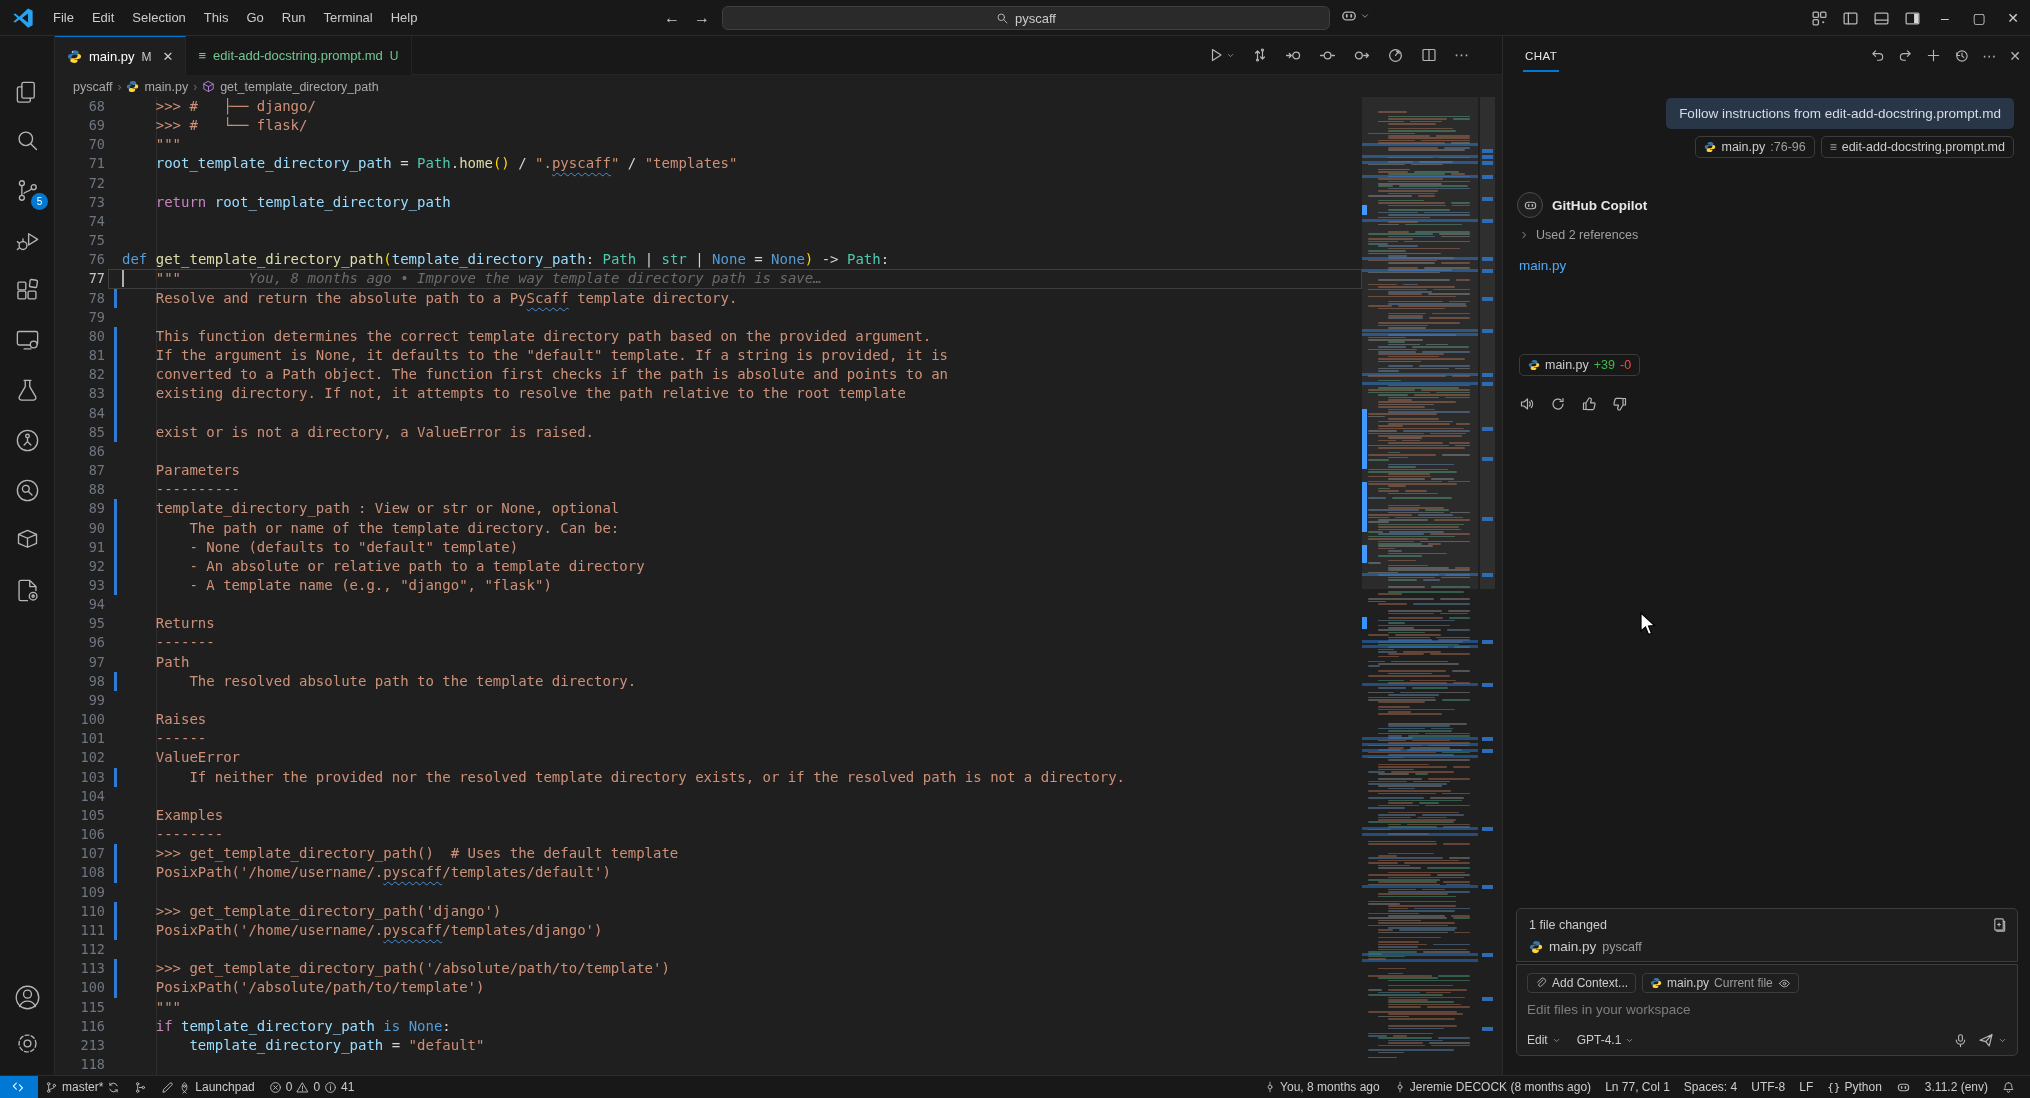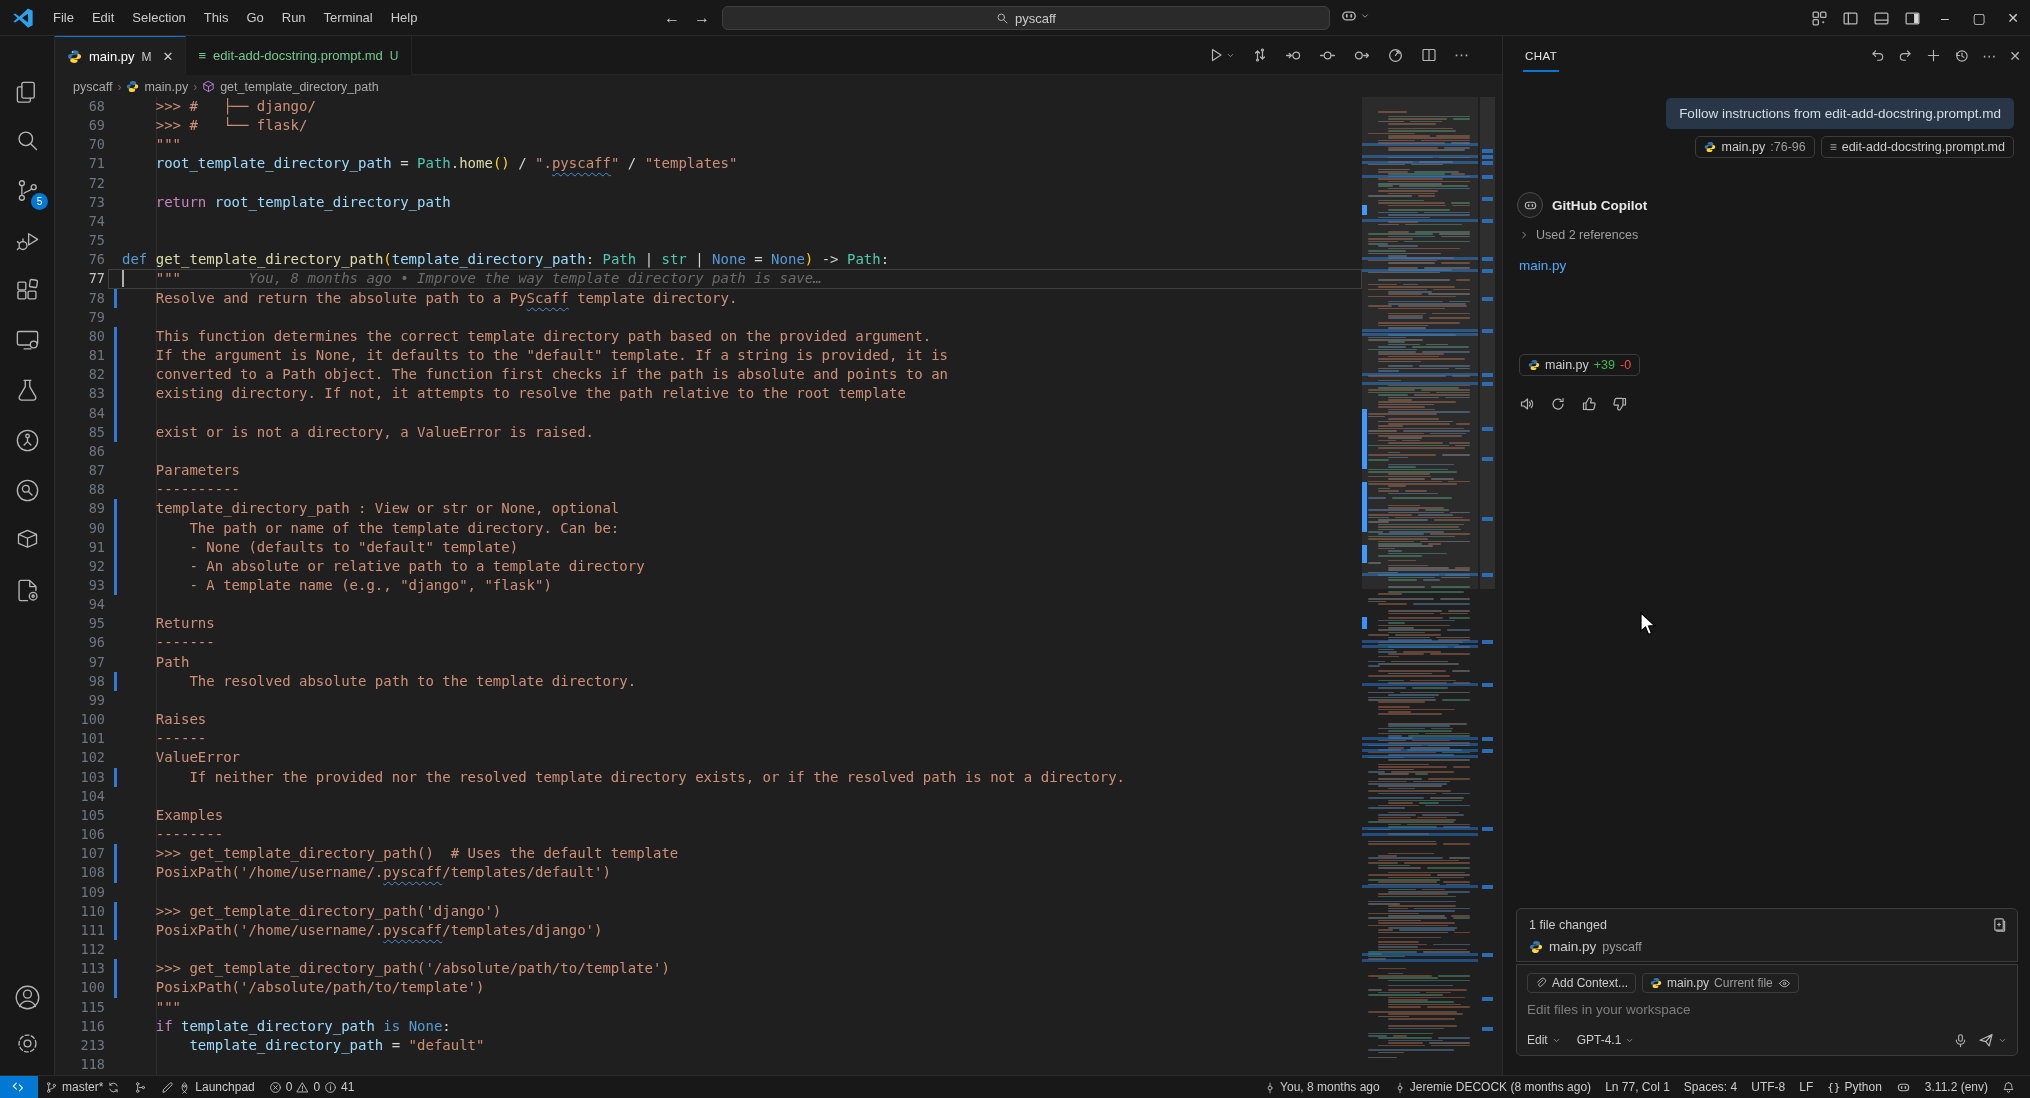--- a/index.html
+++ b/index.html
@@ -121,21 +121,21 @@
   #input-placeholder{margin-top:9px;font-size:13.5px;color:#7e7e7e;}
   #input-bottom{position:absolute;left:10px;right:10px;bottom:7px;display:flex;align-items:center;
                 gap:16px;font-size:12px;color:#cccccc;}
   .dd{display:flex;align-items:center;gap:4px;}
   #input-right{margin-left:auto;display:flex;align-items:center;gap:10px;}
 
   
   #statusbar{position:absolute;left:0;top:1075px;width:2030px;height:23px;background:#181818;
              border-top:1px solid #2b2b2b;display:flex;align-items:center;font-size:12px;color:#cccccc;}
   #remote-btn{width:38px;height:23px;background:#0078d4;display:flex;align-items:center;justify-content:center;}
-  .sb-item{display:flex;align-items:flex-end;gap:4px;padding:0 7px;white-space:nowrap;}
+  .sb-item{display:flex;align-items:center;gap:4px;padding:0 7px;white-space:nowrap;}
   #sb-right{margin-left:auto;display:flex;align-items:center;padding-right:8px;}
 
   
   #cursor{position:absolute;left:1638px;top:612px;}
 </style>
 </head>
 <body>
 
 <div id="app">
 

